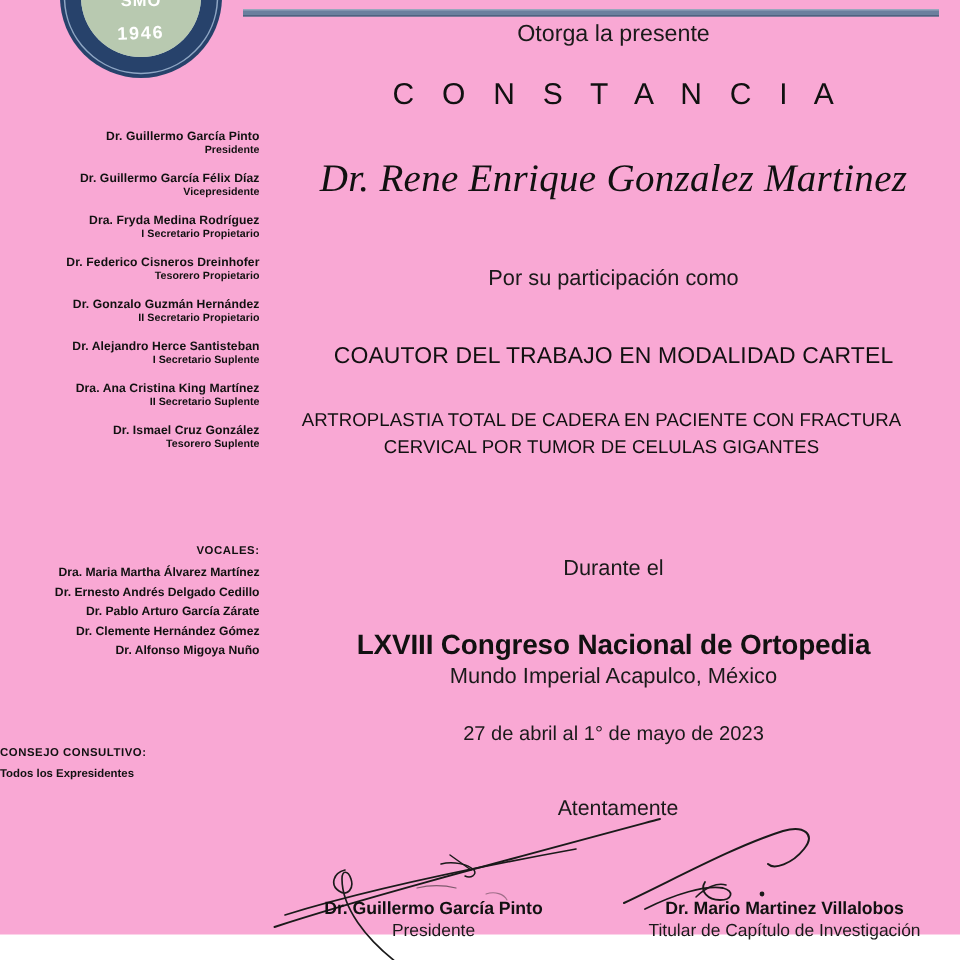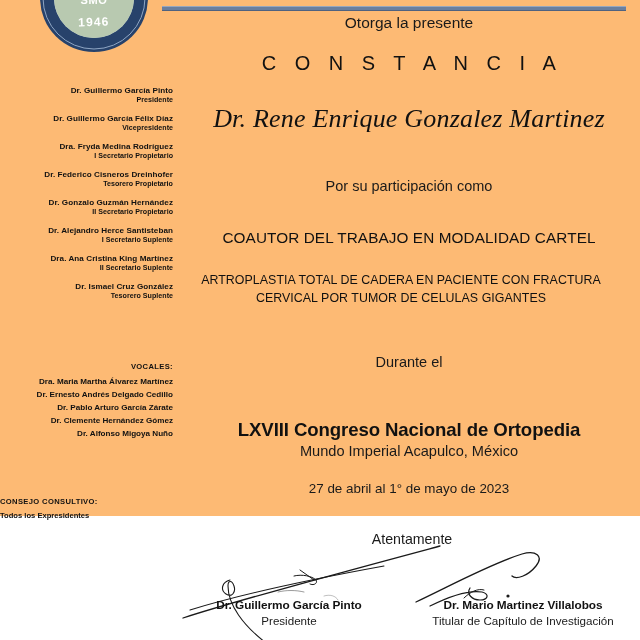--- a/index.html
+++ b/index.html
@@ -10,22 +10,22 @@
     width: 640px;
     height: 640px;
     background: #ffffff;
     font-family: "Liberation Sans", sans-serif;
     color: #1a1a1a;
     overflow: hidden;
   }
   .certificate {
     position: relative;
     width: 640px;
-    height: 516px;
-    background: #fdba74;
+    height: 623px;
+    background: #f9a8d4;
   }
 
   
   .top-rule {
     position: absolute;
     left: 162px;
     top: 6px;
     width: 464px;
     height: 5px;
     background: #6b7f9e;
@@ -168,21 +168,21 @@
     left: 0; right: 16px;
     top: 272px;
     font-size: 12.4px;
     line-height: 1.45;
     color: #111;
     letter-spacing: 0.05px;
   }
   .line-durante {
     position: absolute;
     left: 0; right: 0;
-    top: 354px;
+    top: 371px;
     font-size: 14.5px;
     color: #1a1a1a;
     text-align: center;
   }
   .line-congress {
     position: absolute;
     left: 0; right: 0;
     top: 419px;
     font-size: 18.6px;
     font-weight: bold;

